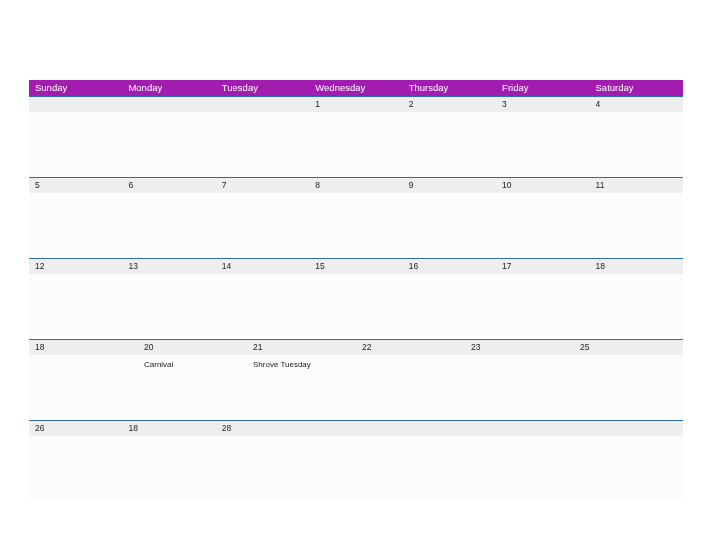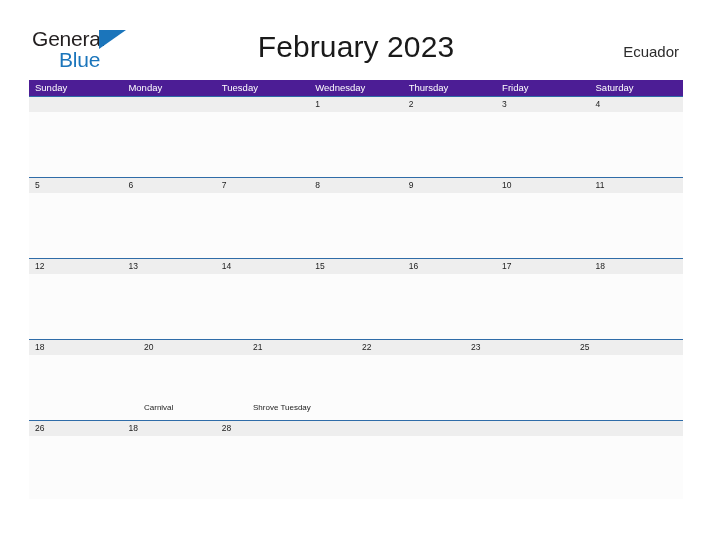--- a/index.html
+++ b/index.html
@@ -85,21 +85,21 @@
 
   
   .calendar {
     position: absolute;
     left: 29px;
     top: 80px;
     width: 654px;
   }
   .weekday-row {
     display: flex;
-    background: #4c1d95;
+    background: #a21caf;
     height: 16px;
   }
   .weekday {
     flex: 1 1 0;
     color: #ffffff;
     font-size: 9.5px;
     line-height: 16px;
     padding-left: 6px;
     box-sizing: border-box;
     white-space: nowrap;
@@ -132,52 +132,38 @@
     position: absolute;
     left: 6px;
     top: 1px;
     font-size: 8.5px;
     color: #222222;
     line-height: 13px;
     font-family: "Liberation Sans", sans-serif;
   }
   .day-events {
     padding: 4px 6px 0 6px;
-    margin-top: 43px;
   }
   .event {
     font-size: 8px;
     color: #1c1c1c;
     line-height: 11px;
     white-space: nowrap;
     font-family: "Liberation Sans", sans-serif;
   }
   .week:last-child .week-cells {
     height: 78px;
     text-align: right;
   }
 </style>
 </head>
 <body>
 
 <div class="page">
 
-  <div class="top-bar">
-
-    <div class="logo">
-      <span class="logo-general">General</span>
-      <span class="logo-tri"></span>
-      <span class="logo-blue">Blue</span>
-    </div>
-
-    <div class="month-title">February 2023</div>
-
-    <div class="country">Ecuador</div>
-
-  </div>
 
   <div class="calendar">
 
     <div class="weekday-row">
       <div class="weekday">Sunday</div>
       <div class="weekday">Monday</div>
       <div class="weekday">Tuesday</div>
       <div class="weekday">Wednesday</div>
       <div class="weekday">Thursday</div>
       <div class="weekday">Friday</div>

